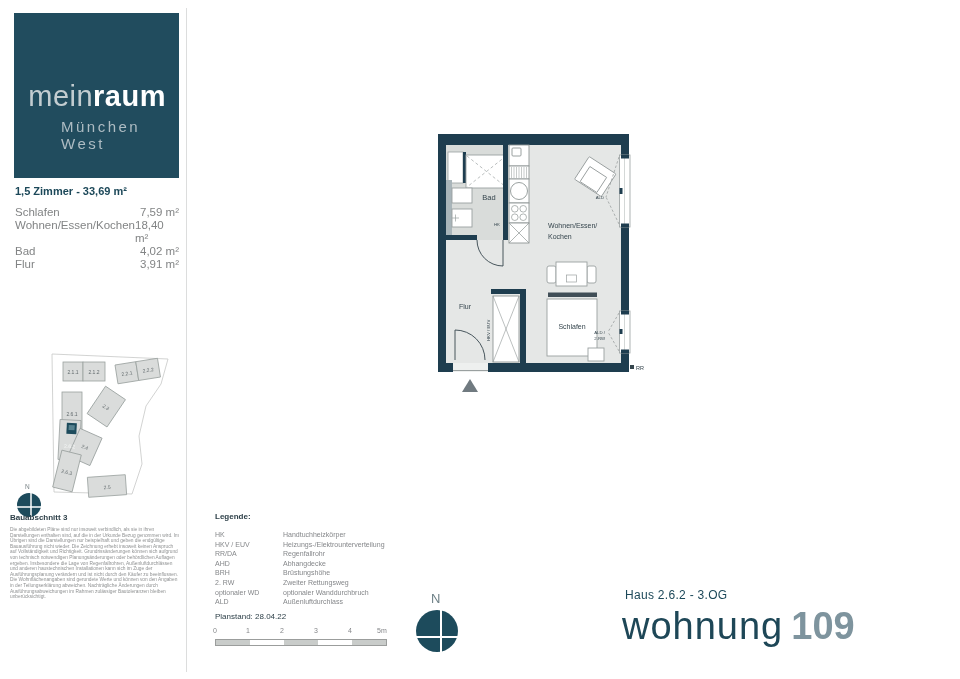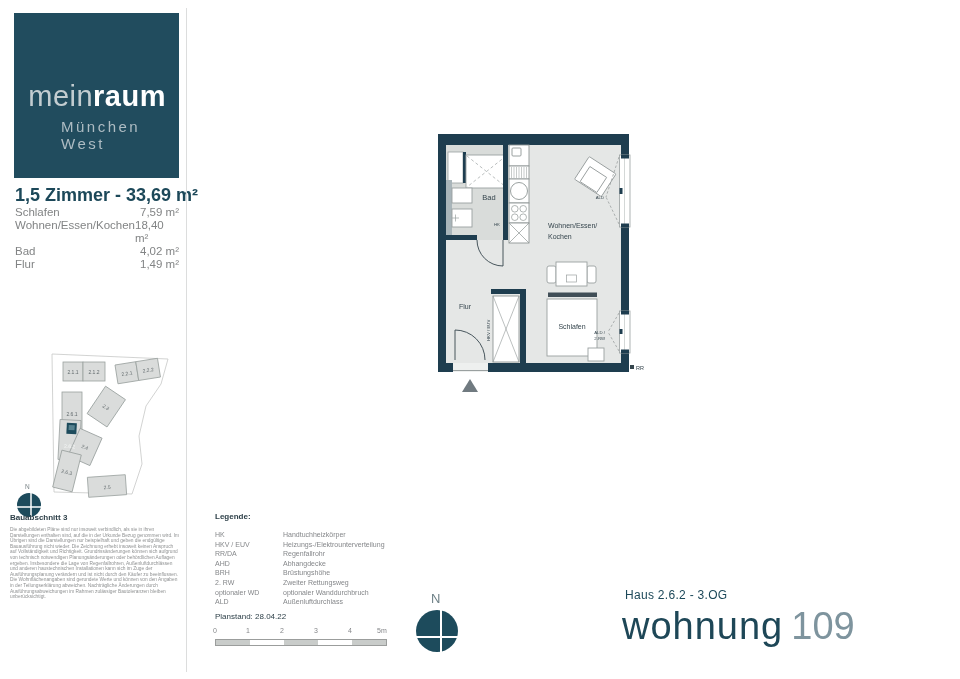--- a/index.html
+++ b/index.html
@@ -13,21 +13,21 @@
   .logo-box{
     left:14px;top:13px;width:165px;height:165px;background:#214c5e;
     display:flex;flex-direction:column;justify-content:flex-end;align-items:flex-end;
     padding:0 13px 26px 16px;box-sizing:border-box;
   }
   .logo-line1{font-size:29px;letter-spacing:.5px;line-height:1;}
   .logo-light{color:#c3cdd1;font-weight:400;}
   .logo-bold{color:#ffffff;font-weight:700;}
   .logo-sub{font-size:15px;color:#aebcc3;letter-spacing:2.5px;margin-top:7px;margin-left:31px;}
 
-  .unit-title{left:15px;top:185px;font-size:18px;font-weight:700;color:#1c4859;}
+  .unit-title{left:15px;top:185px;font-size:11px;font-weight:700;color:#1c4859;}
   .room-table{left:15px;top:206px;width:164px;font-size:11.5px;color:#828485;}
   .room-row{display:flex;justify-content:space-between;line-height:13px;}
 
   .bauabschnitt{left:10px;top:513px;font-size:8px;font-weight:700;color:#2e4049;}
   .disclaimer{
     left:10px;top:527px;width:170px;font-size:4.8px;line-height:5.6px;
     color:#8f9192;text-align:left;
   }
   .divider{left:186px;top:8px;width:1px;height:664px;background:#dcdddd;}
 
@@ -43,21 +43,21 @@
     position:absolute;left:2px;top:12px;width:170px;height:5px;
     border:1px solid #9b9d9c;display:flex;
   }
   .scale-seg{flex:1 1 auto;height:100%;}
   .seg-g{background:#c9ccca;} .seg-w{background:#ffffff;}
 
   
   .haus-line{left:625px;top:588px;font-size:12px;color:#1c4859;letter-spacing:.3px;}
   .wohnung-line{left:622px;top:606px;font-size:38px;line-height:1.1;}
   .wohnung-label{color:#1e4757;font-weight:400;letter-spacing:1px;}
-  .wohnung-number{color:#7e949e;font-weight:400;margin-left:8px;}
+  .wohnung-number{color:#7e949e;font-weight:700;margin-left:8px;}
 
   svg text{font-family:"Liberation Sans", sans-serif;}
 </style>
 </head>
 <body>
 
 <div class="abs logo-box">
   <div class="logo-line1"><span class="logo-light">mein</span><span class="logo-bold">raum</span></div>
   <div class="logo-sub">München West</div>
 </div>
@@ -72,21 +72,21 @@
   <div class="room-row">
       <span>Wohnen/Essen/Kochen</span>
       <span>18,40 m²</span>
     </div>
   <div class="room-row">
       <span>Bad</span>
       <span>4,02 m²</span>
     </div>
   <div class="room-row">
       <span>Flur</span>
-      <span>1,49 m²</span>
+      <span>3,91 m²</span>
     </div>
 </div>
 
 <svg class="abs" style="left:30px;top:344px;" width="162" height="172" viewBox="0 0 162 172">
   <polygon points="22,10 138,15 131,40 116,62 109,92 112,120 102,150 24,148" fill="none" stroke="#c6c8c7" stroke-width="0.8"></polygon>
   <g fill="#dadcdb" stroke="#9aa19f" stroke-width="0.8">
     <rect x="33" y="18" width="20" height="19"></rect>
     <rect x="53" y="18" width="22" height="19"></rect>
     <g transform="translate(85,21) rotate(-9)">
       <rect x="0" y="0" width="21" height="19"></rect>

